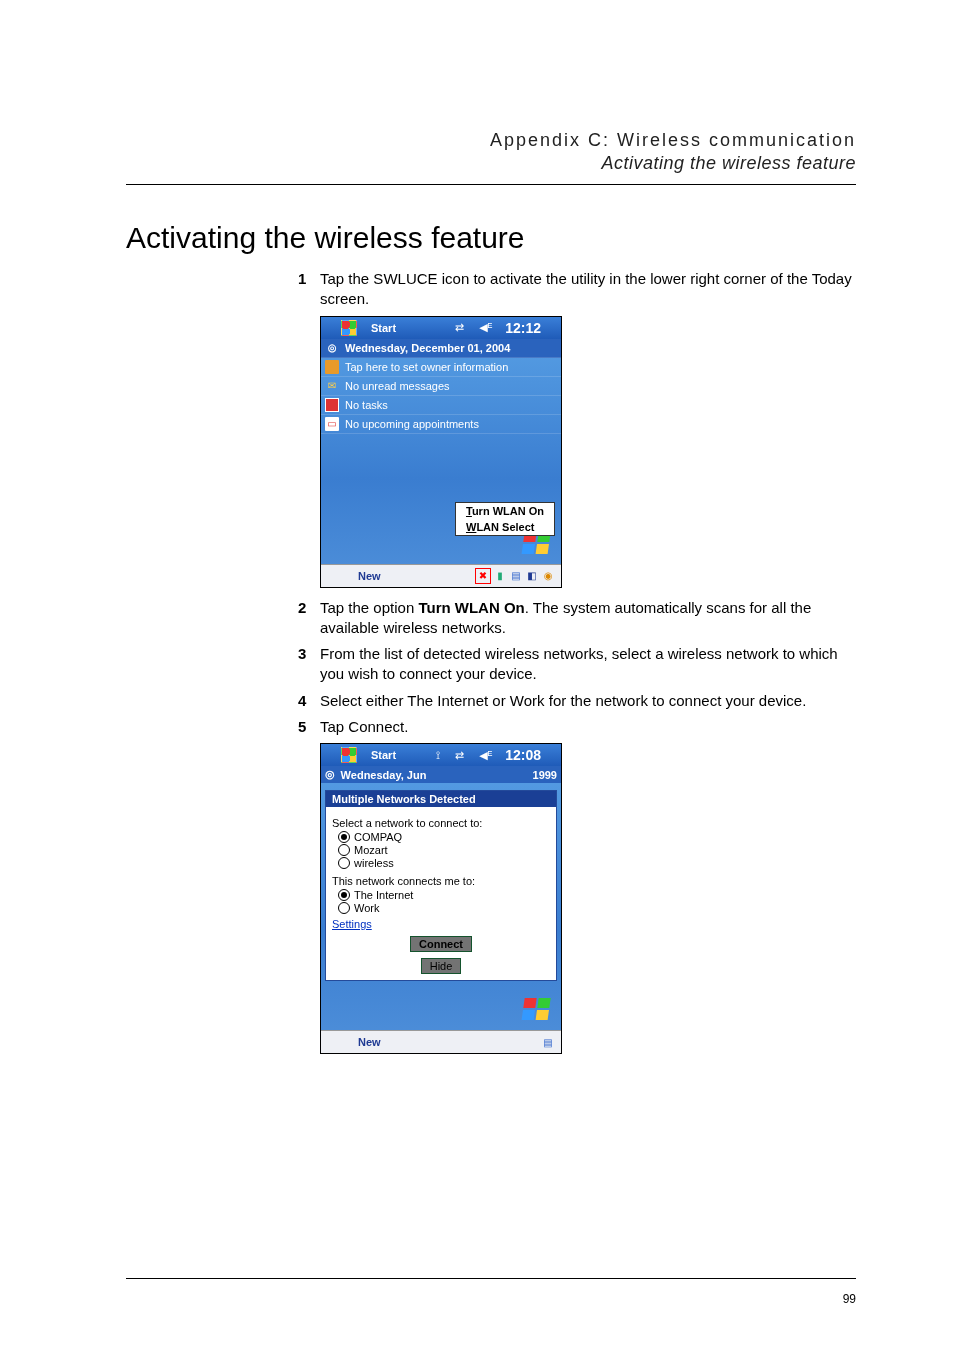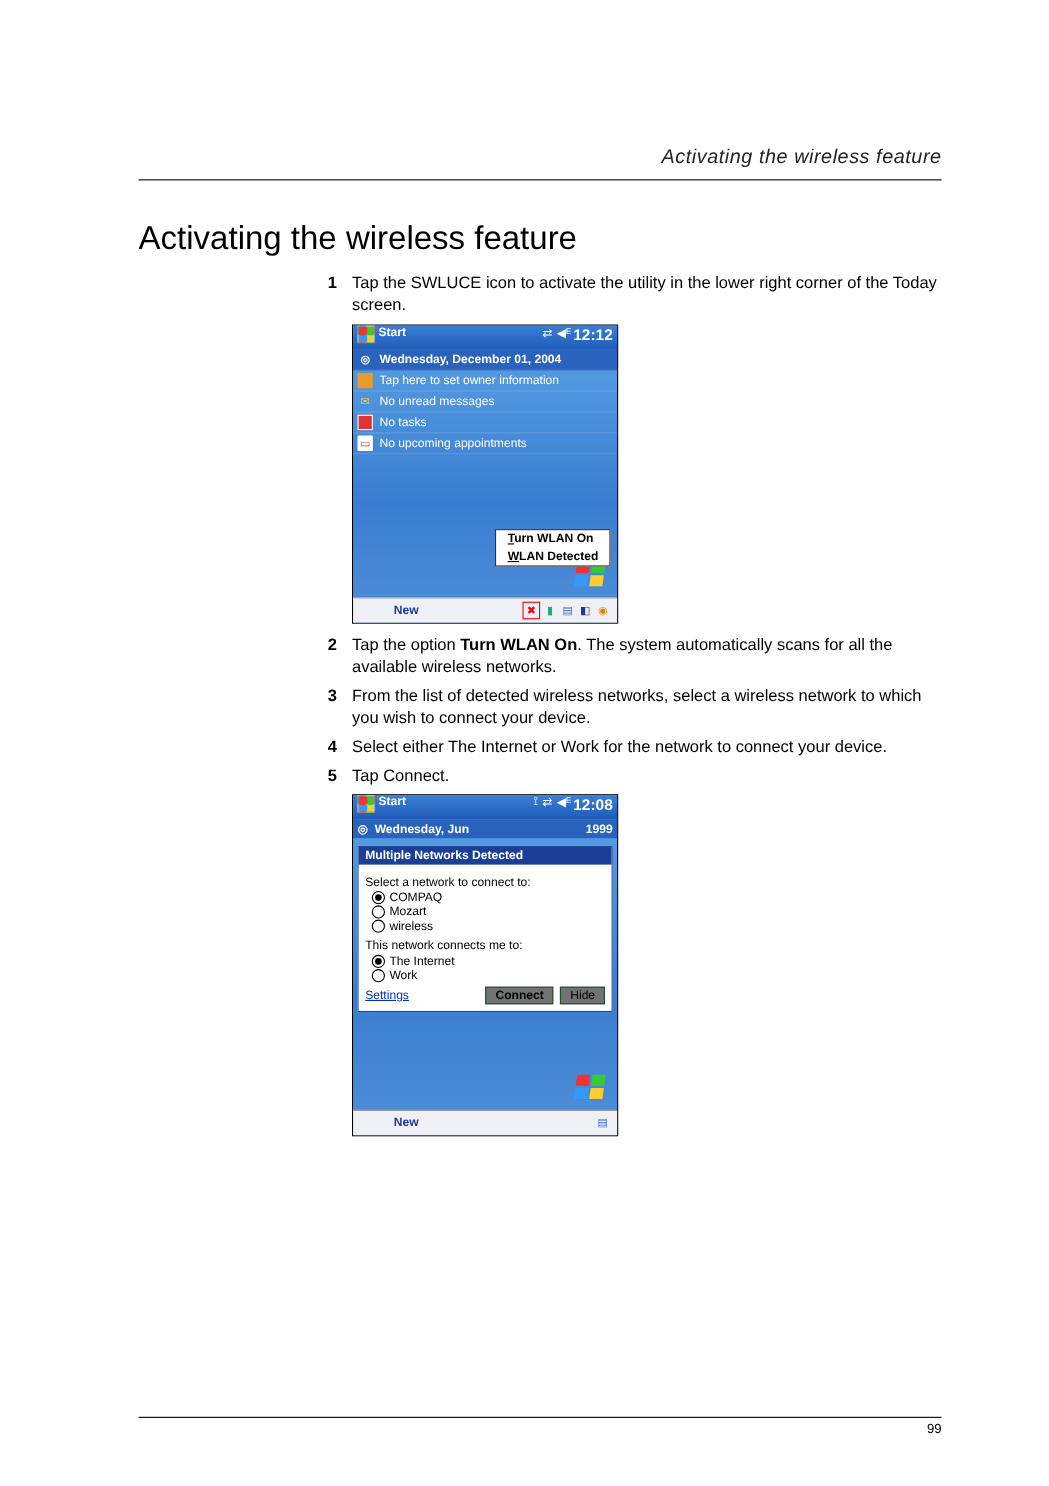--- a/index.html
+++ b/index.html
@@ -62,24 +62,25 @@
     width: 240px;
     border: 1px solid #000;
     background: linear-gradient(180deg,#5aa2e6 0%, #3a7dd0 60%, #4f90da 100%);
     font-family: Tahoma, sans-serif;
     font-size: 11px;
     color: #fff;
     position: relative;
   }
   .device .titlebar {
     display: flex;
-    align-items: flex-start;
+    align-items: center;
     background: linear-gradient(180deg,#3a7fd8,#1f5bb8);
     height: 22px;
-    padding: 0 4px;
+    padding: 0 20px;
+    gap: 11px;
   }
   .flag {
     width: 16px; height: 16px;
     background:
       radial-gradient(circle at 25% 25%, #e33 0 30%, transparent 32%),
       radial-gradient(circle at 75% 25%, #3c3 0 30%, transparent 32%),
       radial-gradient(circle at 25% 75%, #39f 0 30%, transparent 32%),
       radial-gradient(circle at 75% 75%, #fc3 0 30%, transparent 32%);
     margin-right: 3px;
     border: 1px solid #fff3;
@@ -179,21 +180,21 @@
     padding:2px 6px;
   }
   .dlg .dlg-body { padding:4px 6px 6px; }
   .dlg .hint { margin:6px 0 2px; }
   .opt { display:flex; align-items:center; gap:4px; margin:1px 0 1px 6px;}
   .opt .r {
     width:10px;height:10px;border:1px solid #000;border-radius:50%;
     display:flex;align-items:center;justify-content:center;
   }
   .opt .r.sel::after{content:"";width:6px;height:6px;background:#000;border-radius:50%;}
-  .dlg .actions {display:flex;justify-content:center;gap:6px;margin-top:4px;align-items:center;}
+  .dlg .actions {display:flex;justify-content:center;gap:6px;margin-top:4px;align-items:center;flex-direction:column;}
   .dlg .link { color:#0030c0; text-decoration:underline; margin-right:auto;}
   .dlg .btn {
     border:1px solid #14532d; background:#737373; color:#000;
     padding:1px 8px; font-size:11px; font-weight:700;
   }
   .device2 .wallpaper2 {
     height:42px;
     position:relative;
   }
   .device2-body { position:relative; height:264px;}
@@ -201,29 +202,30 @@
     display:flex; gap:6px; align-items:center;
     background:#2a63bd; padding:2px 4px; font-weight:700;
   }
   .pagefoot {
     position:absolute;
     right:98px; bottom:45px;
     font-size:12px;
     border-top:1px solid #000;
     width:730px;
     text-align:right;
-    padding-top:3px;
+    padding-top:13px;
   }
 </style>
 </head>
 <body>
 
 <div class="page">
 
   <div class="header">
+    <div>Appendix C: Wireless communication</div>
     <div class="subtitle">Activating the wireless feature</div>
   </div>
   <hr class="hr">
 
   <h1>Activating the wireless feature</h1>
 
   <div class="steps">
     <div class="step">
       <span class="num">1</span>
       <span class="txt">Tap the SWLUCE icon to activate the utility in the lower right corner of the Today screen.</span>
@@ -259,21 +261,21 @@
         </div>
         <div class="row">
           <span class="ico cal">▭</span>
           <span>No upcoming appointments</span>
         </div>
       </div>
       <div class="wallpaper">
         <span class="winlogo"></span>
         <div class="popup-menu">
           <div class="mi"><b><span class="ul">T</span><span>urn WLAN On</span></b></div>
-          <div class="mi"><b><span class="ul">W</span><span>LAN Detected</span></b></div>
+          <div class="mi"><b><span class="ul">W</span><span>LAN Select</span></b></div>
         </div>
       </div>
       <div class="bottombar">
         <span class="new">New</span>
         <span class="tray">
           <span class="ti red">✖</span>
           <span class="ti grn">▮</span>
           <span class="ti blu">▤</span>
           <span class="ti">◧</span>
           <span class="ti org">◉</span>

